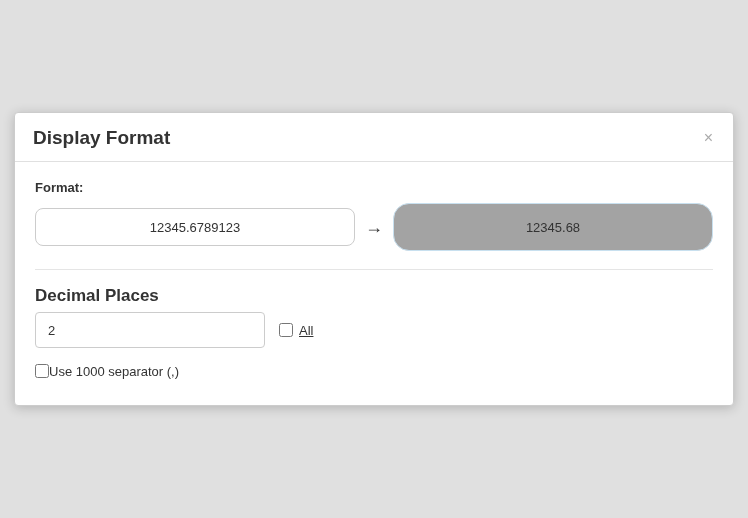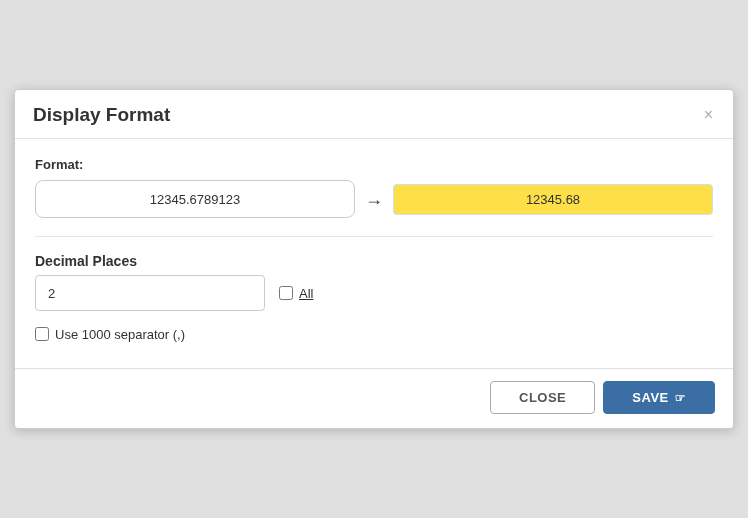--- a/index.html
+++ b/index.html
@@ -117,44 +117,44 @@
 
     .arrow-icon {
       font-size: 18px;
       color: #333333;
       flex-shrink: 0;
     }
 
     .sample-output {
       flex: 1;
       padding: 8px 12px;
-      background: #fde047;
+      background: #a3a3a3;
       border: 1px solid #c8e0ef;
-      border-radius: 4px;
+      border-radius: 16px;
       font-size: 13px;
       color: #333333;
       text-align: center;
-      height: 31px;
+      height: 48px;
       display: flex;
       align-items: center;
       justify-content: center;
     }
 
     .divider {
       border: none;
       border-top: 1px solid #e5e5e5;
       margin: 4px 0 16px 0;
     }
 
     .decimal-section {
       margin-bottom: 16px;
     }
 
     .decimal-label {
-      font-size: 14px;
+      font-size: 17px;
       font-weight: 600;
       color: #333333;
       margin-bottom: 6px;
     }
 
     .decimal-row {
       display: flex;
       align-items: center;
       gap: 14px;
     }
@@ -181,21 +181,20 @@
 
     .checkbox-label input[type="checkbox"] {
       width: 14px;
       height: 14px;
       margin: 0;
     }
 
     .separator-row {
       display: flex;
       align-items: flex-start;
-      gap: 6px;
       font-size: 13px;
       color: #333333;
       margin-bottom: 8px;
     }
 
     .separator-row input[type="checkbox"] {
       width: 14px;
       height: 14px;
       margin: 0;
     }
@@ -274,22 +273,15 @@
         </div>
       </div>
 
       <div class="separator-row">
         <input type="checkbox" style="">
         <span>Use 1000 separator (,)</span>
       </div>
 
     </div>
 
-    <div class="modal-footer">
-      <button class="btn btn-close">CLOSE</button>
-      <button class="btn btn-save">
-        <span>SAVE</span>
-        <span class="cursor-icon">☞</span>
-      </button>
-    </div>
 
   </div>
 </div>
 
 </body></html>

